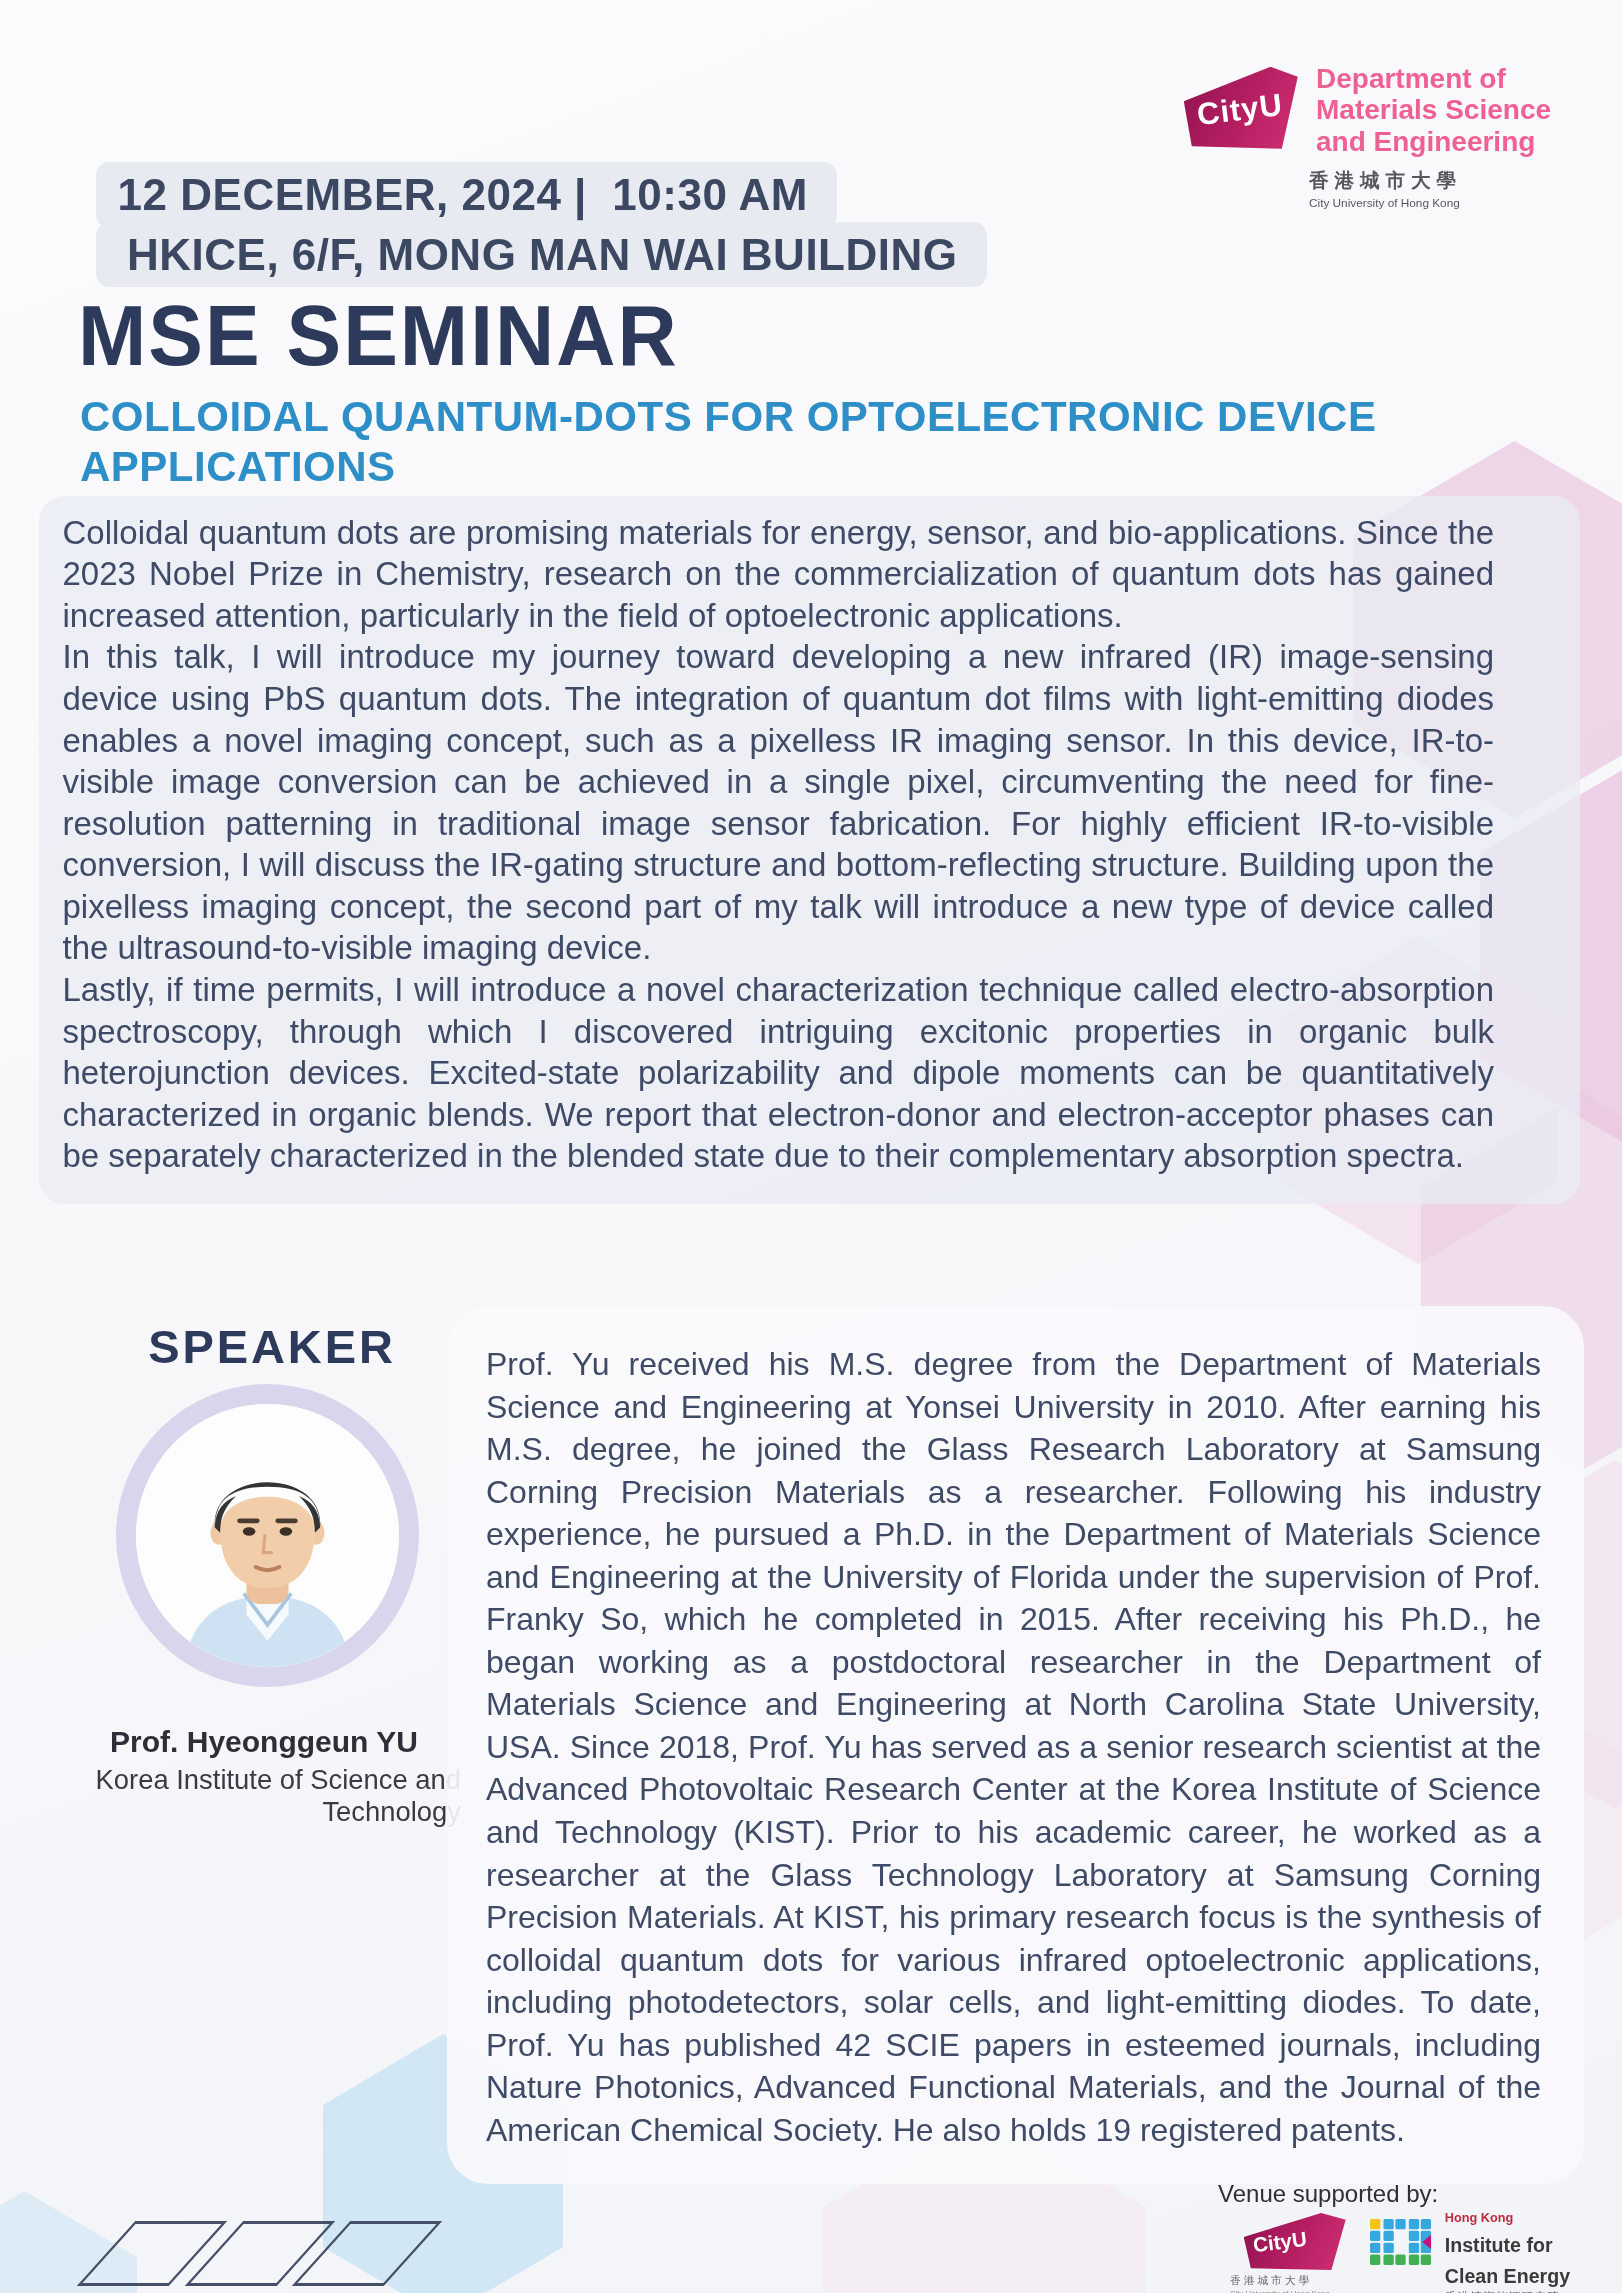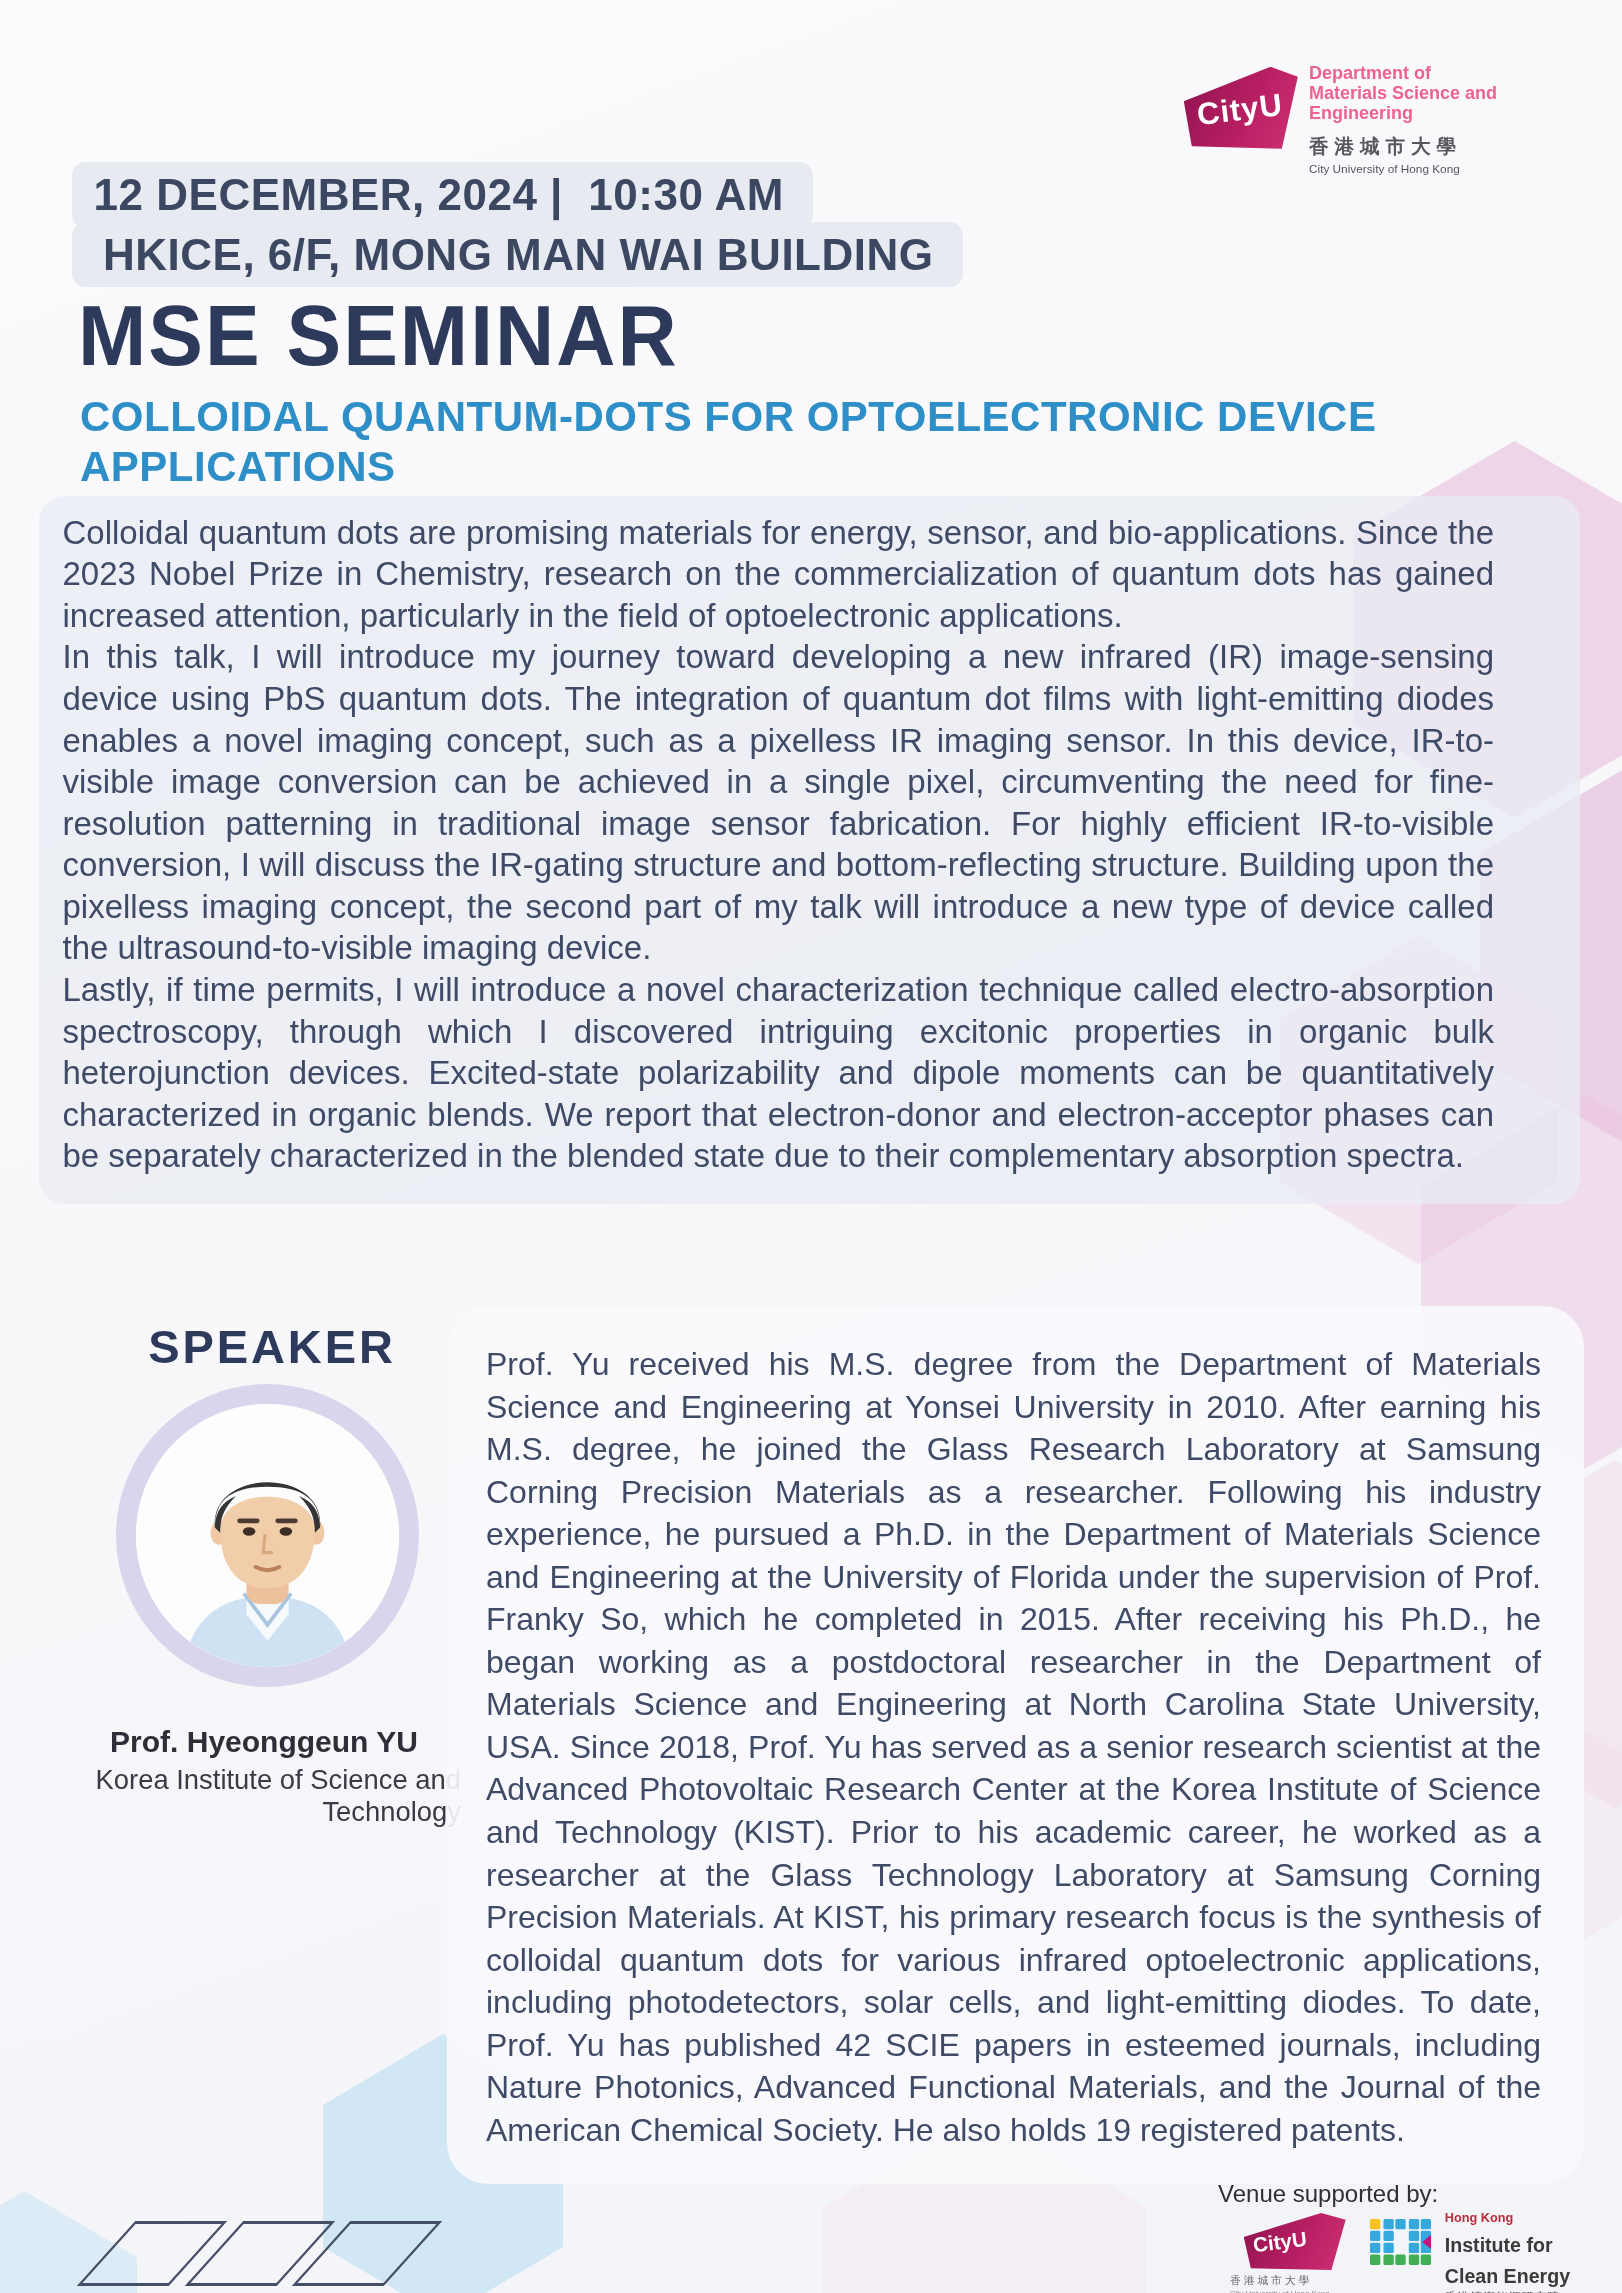--- a/index.html
+++ b/index.html
@@ -25,26 +25,26 @@
   .cityu-mark{
     position:absolute;left:7.8px;top:9.8px;width:114px;height:82px;
     background:linear-gradient(115deg,#8f1350,#b81f63 55%,#cf3174);
     clip-path:polygon(0% 42%,76% 0%,100% 12%,86% 100%,7% 97%);
   }
   .cityu-mark span{
     position:absolute;left:13.7px;top:25.5px;color:#fff;font-weight:bold;font-size:31px;
     transform:rotate(-7deg);letter-spacing:1px;
   }
   .uni-text{position:absolute;left:133px;top:5.9px;width:278px;}
-  .uni-dept{color:#ee6191;font-weight:bold;font-size:18px;line-height:1.12;}
+  .uni-dept{color:#ee6191;font-weight:bold;font-size:28px;line-height:1.12;margin-left:7px;}
   .uni-cn{color:#57575e;font-weight:bold;font-size:19.6px;letter-spacing:5.9px;margin-top:9.8px;}
   .uni-en{color:#57575e;font-size:11.8px;margin-top:2px;}
 
   
-  .banner{position:absolute;left:72px;top:162px;color:#3c4862;font-weight:bold;}
+  .banner{position:absolute;left:96px;top:162px;color:#3c4862;font-weight:bold;}
   .banner .line{
     display:table;background:#e8eaf1;border-radius:13.7px;
     font-size:44px;letter-spacing:0.5px;padding:7.8px 29px 7.8px 21.6px;white-space:pre;
   }
   .banner .line+.line{margin-top:-5.9px;padding-left:31px;}
 
   
   .series-title{
     position:absolute;left:78px;top:286px;color:#2d3a5c;font-weight:bold;
     font-size:82px;letter-spacing:2px;transform:scaleY(1.05);transform-origin:left top;

